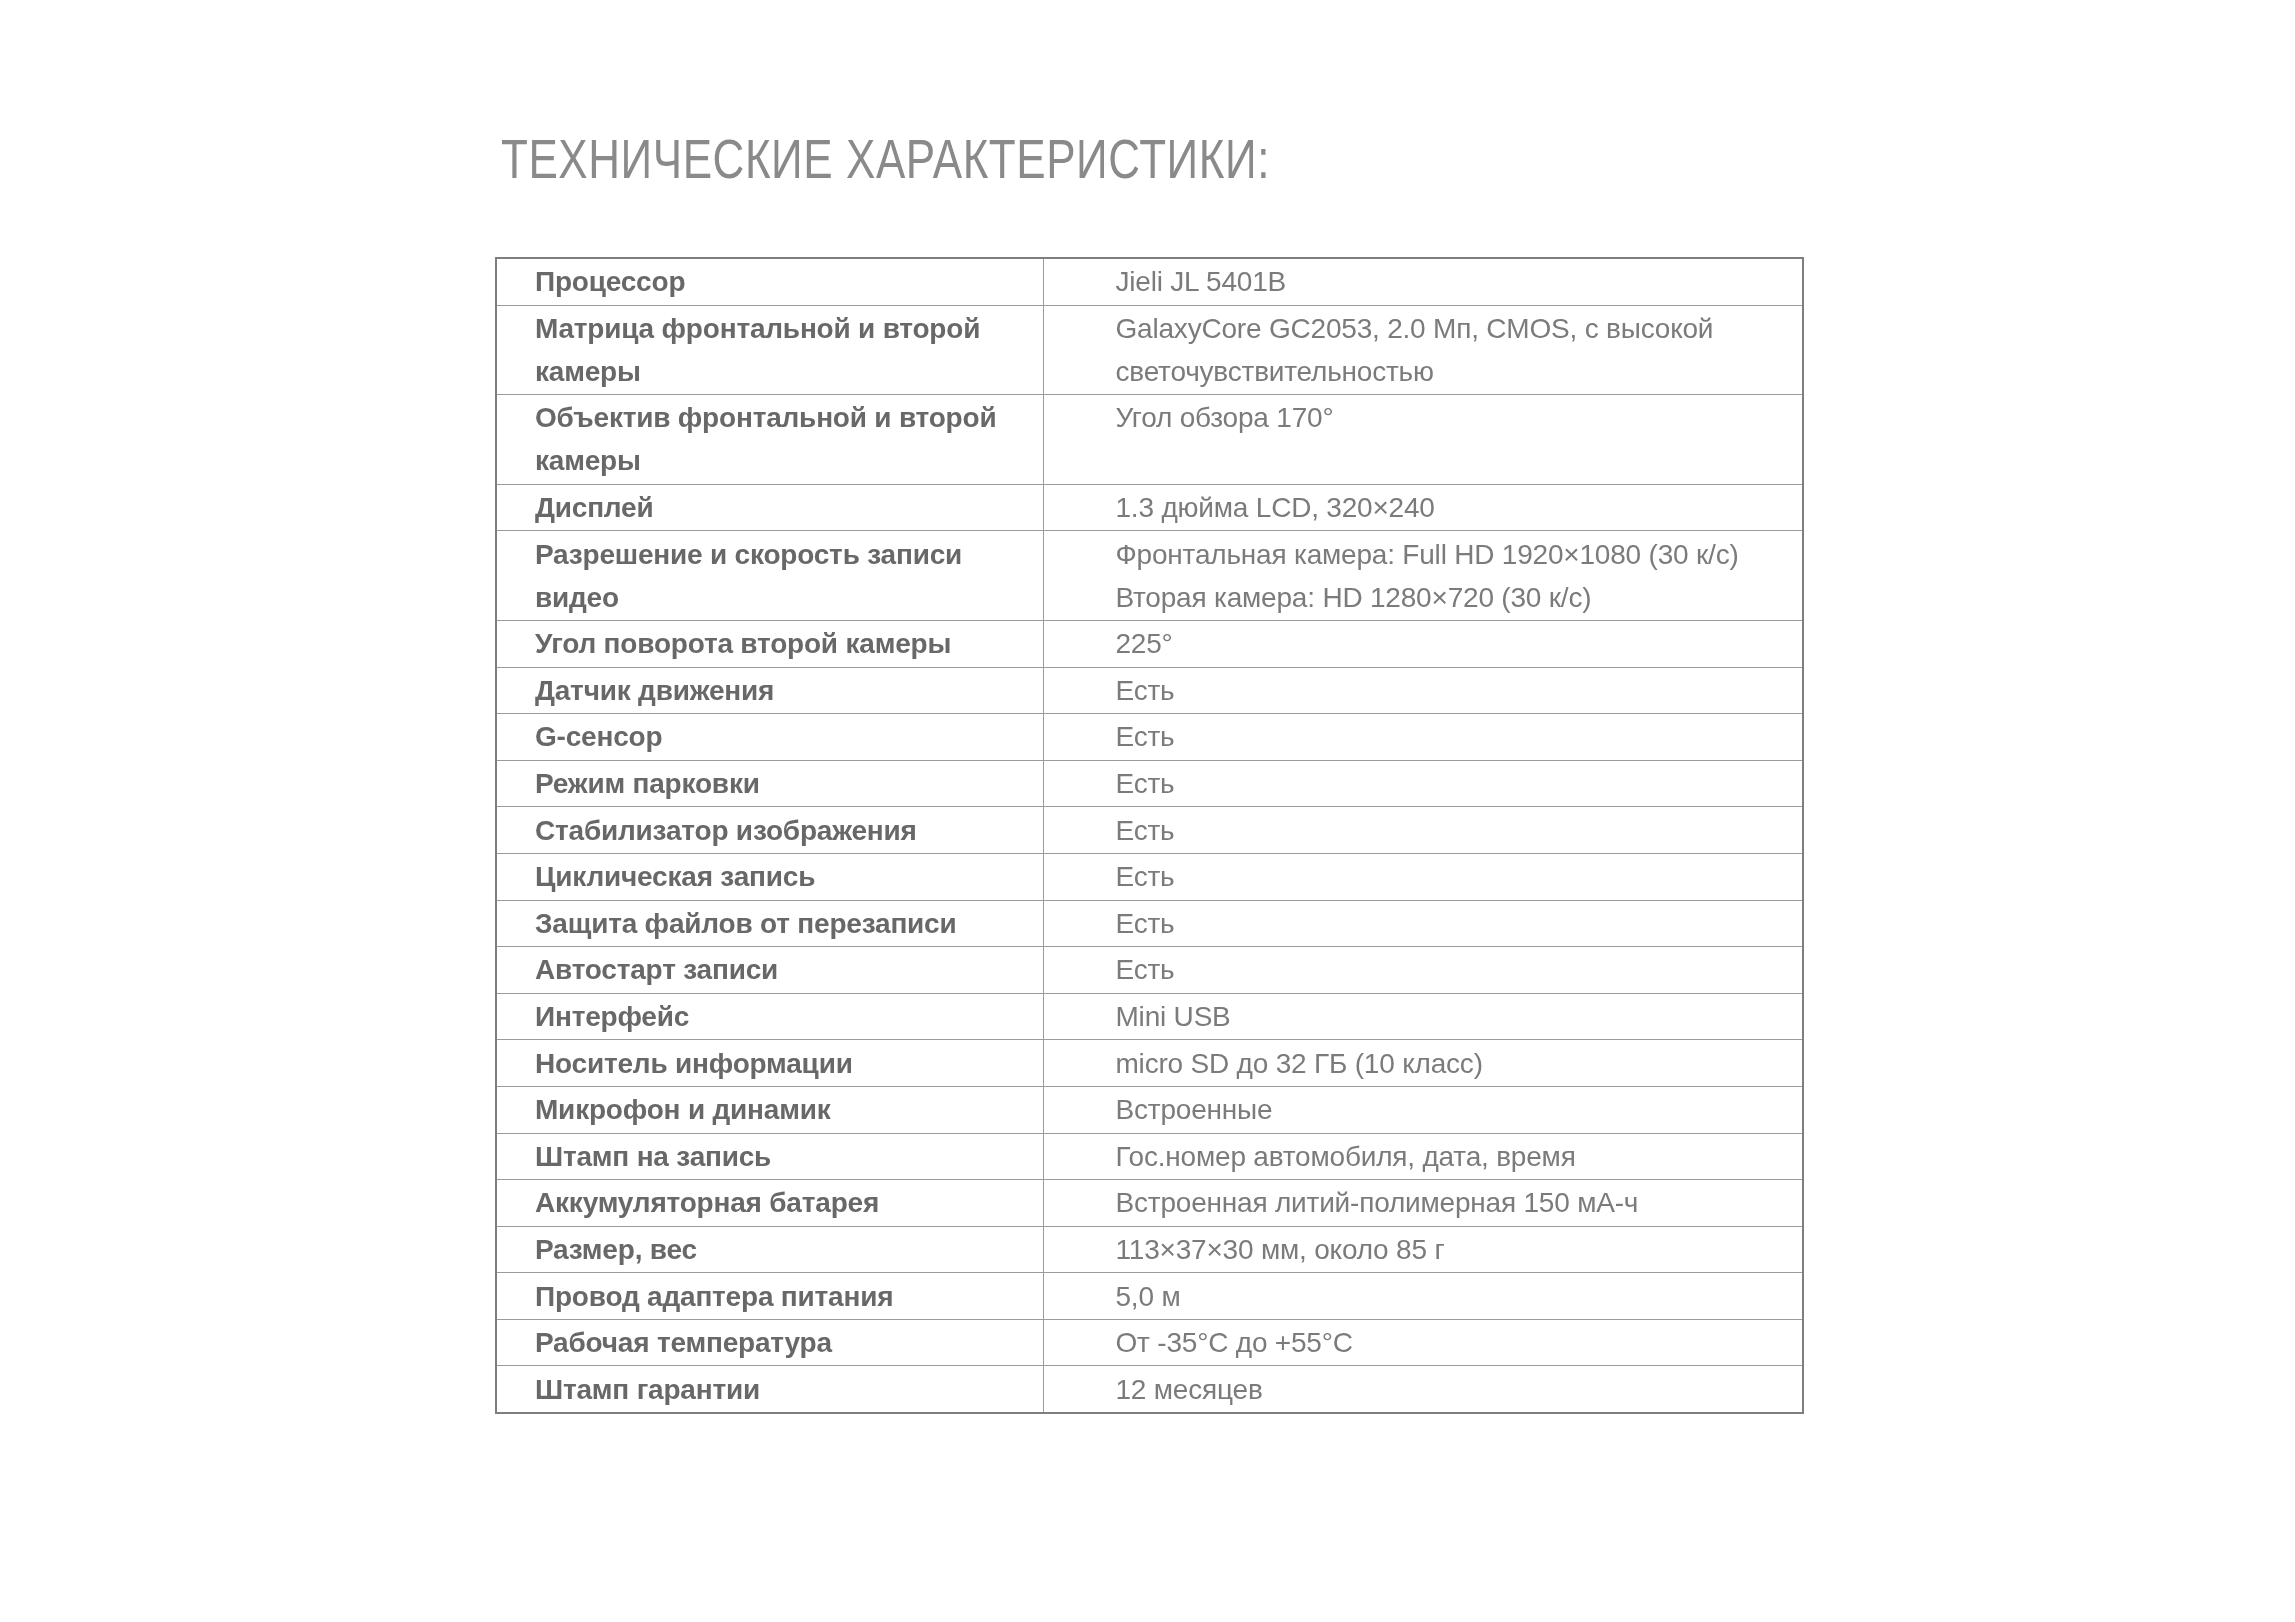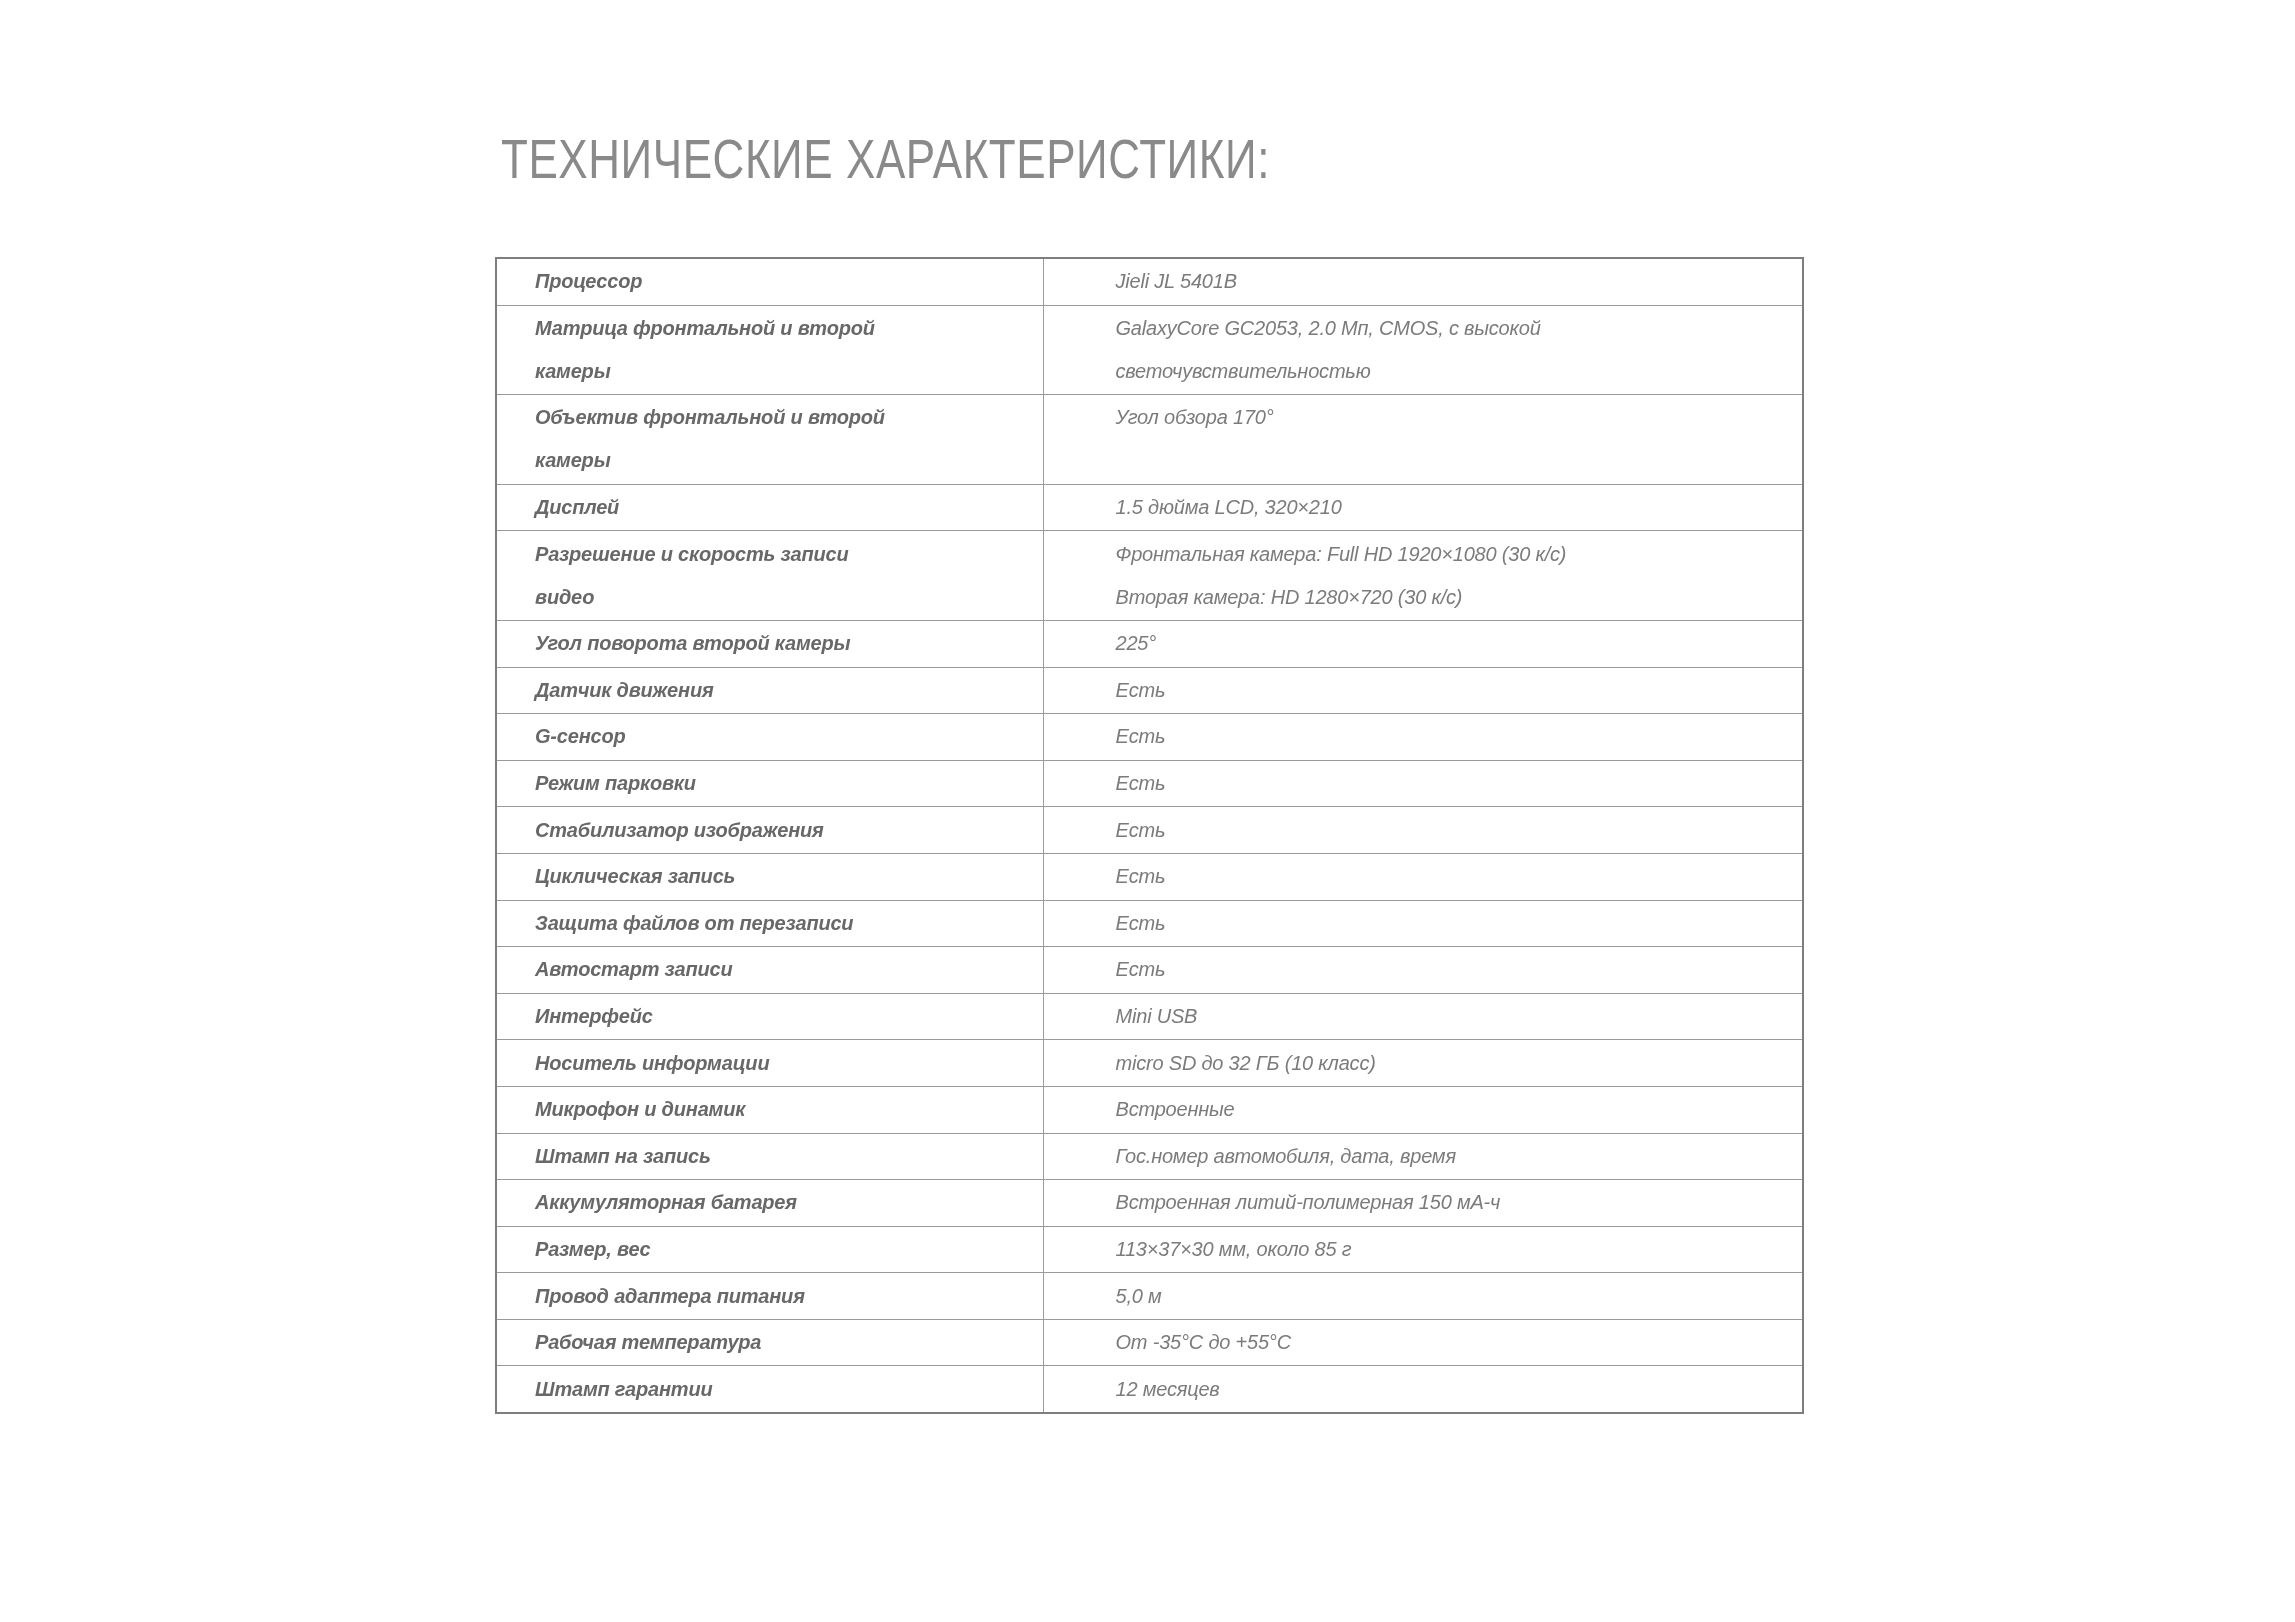--- a/index.html
+++ b/index.html
@@ -37,27 +37,26 @@
     table-layout: fixed;
     border-collapse: collapse;
     background: #ffffff;
     border: 2px solid #7e7e7e;
   }
   col.c-label { width: 547px; }
   col.c-value { width: 760px; }
   .spec-table td {
     border: 1.3px solid #9b9b9b;
     vertical-align: top;
-    font-size: 20px;
+    font-size: 28px;
     line-height: 43px;
     padding: 1.3px 13px 1.3px 38px;
     white-space: pre-line;
     letter-spacing: -0.2px;
     overflow: hidden;
-    font-style: italic;
   }
   td.spec-label {
     font-weight: bold;
     color: #686868;
   }
   td.spec-value {
     color: #7b7b7b;
     padding-left: 72px;
   }
 </style>
@@ -84,21 +83,21 @@
         <td class="spec-value">GalaxyCore GC2053, 2.0 Мп, CMOS, с высокой
 светочувствительностью</td>
       </tr>
       <tr>
         <td class="spec-label">Объектив фронтальной и второй
 камеры</td>
         <td class="spec-value">Угол обзора 170°</td>
       </tr>
       <tr>
         <td class="spec-label">Дисплей</td>
-        <td class="spec-value">1.5 дюйма LCD, 320×210</td>
+        <td class="spec-value">1.3 дюйма LCD, 320×240</td>
       </tr>
       <tr>
         <td class="spec-label">Разрешение и скорость записи
 видео</td>
         <td class="spec-value">Фронтальная камера: Full HD 1920×1080 (30 к/с)
 Вторая камера: HD 1280×720 (30 к/с)</td>
       </tr>
       <tr>
         <td class="spec-label">Угол поворота второй камеры</td>
         <td class="spec-value">225°</td>

